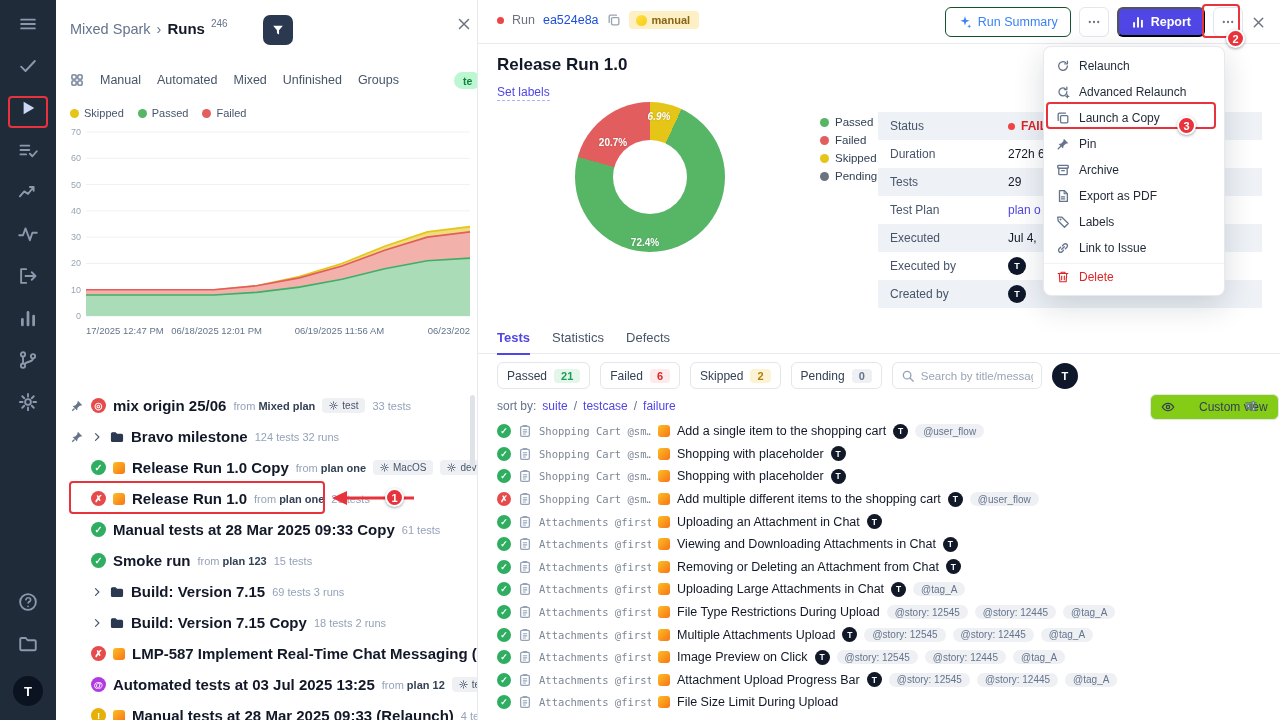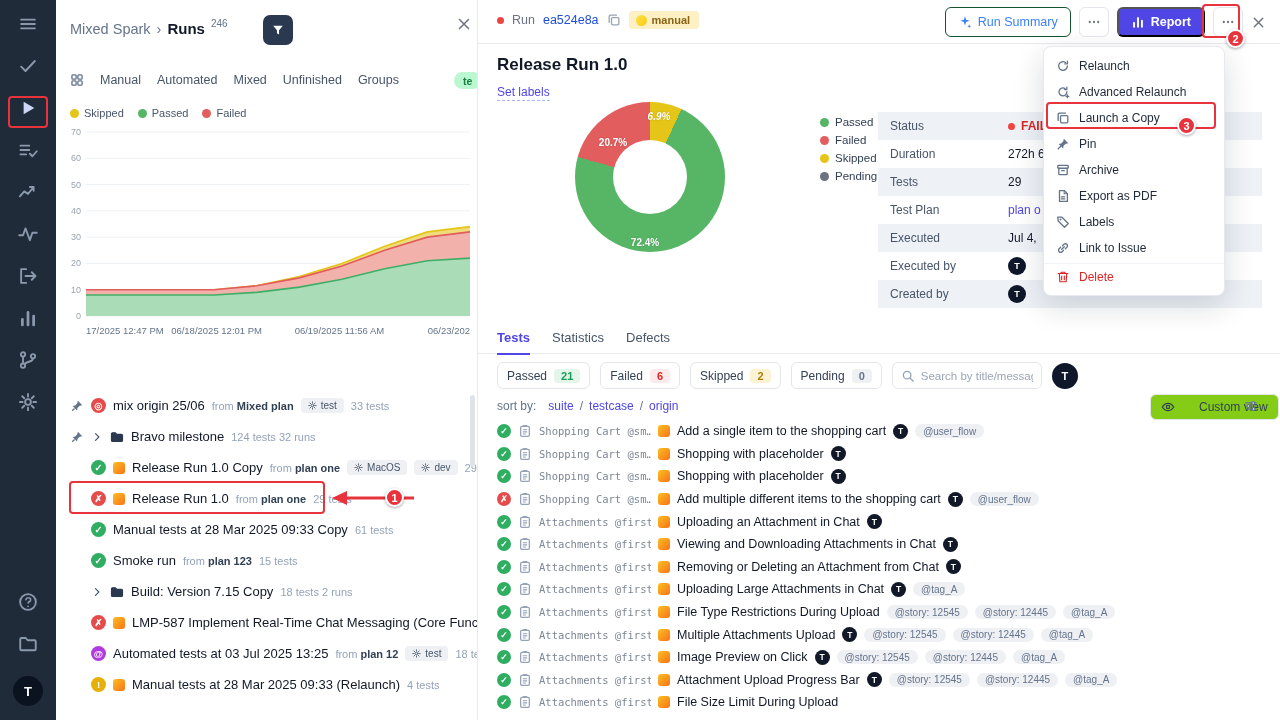--- a/index.html
+++ b/index.html
@@ -38,21 +38,21 @@
   .pin-slot{width:14px;height:14px;flex:none;color:#64748b;display:inline-flex}
   .pin-slot svg{width:100%;height:100%;stroke:currentColor;fill:none;stroke-width:1.5}
   .st{width:15px;height:15px;border-radius:50%;flex:none;color:#fff;font-size:9.5px;display:flex;align-items:center;justify-content:center;font-weight:bold}
   .st-passed{background:#2fae62}
   .st-failed{background:#e54b4b}
   .st-skipped{background:#e7b008}
   .st-at{background:#b03be0}
   .chev{color:#475569;width:12px;height:12px}
   .folder-ic{color:#2b3950}
   .folder-ic svg path{fill:#2b3950}
-  .run-title{font-weight:400;color:#111827;font-size:13px}
+  .run-title{font-weight:700;color:#111827;font-size:15px}
   .run-from{font-size:11px;color:#94a3b8}
   .run-from b{color:#334155;font-weight:600}
   .chip{display:inline-flex;align-items:center;gap:4px;background:#eef0f4;border-radius:4px;padding:2px 7px;font-size:10px;color:#475569;flex:none}
   .chip .ic{width:9px;height:9px}
   .run-meta{font-size:11px;color:#94a3b8}
   .emoji-sq{width:12px;height:12px;border-radius:3px;background:linear-gradient(135deg,#fbbf24,#f97316);flex:none}
   .scroll-hint{position:absolute;left:414px;top:395px;width:5px;height:72px;background:#dfe3e8;border-radius:3px}
 
   
   .main{position:absolute;left:478px;top:0;width:802px;height:720px;background:#fff}
@@ -98,21 +98,21 @@
   .cnt{font-size:11px;padding:1px 7px;border-radius:4px;font-weight:600}
   .cnt-green{background:#e4f5ea;color:#179e54}
   .cnt-red{background:#fdeaea;color:#dc2626}
   .cnt-yellow{background:#fbf3d4;color:#b07d0a}
   .cnt-gray{background:#eef0f3;color:#64748b}
   .fsearch{width:150px;height:27px;border:1px solid #e3e6eb;border-radius:6px;display:flex;align-items:center;gap:6px;padding:0 8px;color:#94a3b8}
   .fsearch input{border:none;outline:none;width:100%;font-size:11.5px;font-family:inherit;color:#334155}
   .fsearch input::placeholder{color:#9aa5b4}
   .avatar-sm{width:26px;height:26px;border-radius:50%;background:#0f172a;color:#fff;font-weight:bold;font-size:11px;display:flex;align-items:center;justify-content:center;cursor:pointer}
 
-  .sort-row{position:absolute;left:19px;top:399px;font-size:12px;color:#64748b;display:flex;gap:12px;align-items:center}
+  .sort-row{position:absolute;left:19px;top:399px;font-size:12px;color:#64748b;display:flex;gap:6px;align-items:center}
   .sort-link{color:#4f46e5;cursor:pointer}
   .custom-view{position:absolute;left:672px;top:394px;height:26px;border:1px solid #e3e6eb;border-radius:6px;display:flex;align-items:center;gap:24px;padding:0 10px;font-size:12px;color:#334155;cursor:pointer;background:#84cc16}
   .sliders-btn{position:absolute;left:766px;top:399px;color:#64748b;cursor:pointer}
 
   .tests-list{position:absolute;left:0;top:420px;width:802px}
   .t-row{height:22.6px;display:flex;align-items:center;gap:7px;padding-left:19px;white-space:nowrap;overflow:hidden;cursor:pointer}
   .t-st{width:14px;height:14px;border-radius:50%;flex:none;color:#fff;font-size:9px;display:flex;align-items:center;justify-content:center;font-weight:bold}
   .t-clip{color:#94a3b8}
   .t-suite{font-family:"DejaVu Sans Mono",monospace;font-size:10.5px;color:#7c8694;width:112px;flex:none;overflow:hidden}
   .t-title{font-size:12.5px;color:#111827}
@@ -354,20 +354,35 @@
           <span class="st st-passed">✓</span>
           <span class="run-title">Manual tests at 28 Mar 2025 09:33 Copy</span>
           <span class="run-meta">61 tests</span>
         </div>
         <div class="run-row">
           <span class="pin-slot"></span>
           <span class="st st-passed">✓</span>
           <span class="run-title">Smoke run</span>
           <span class="run-from">from <b>plan 123</b></span>
           <span class="run-meta">15 tests</span>
+        </div>
+        <div class="run-row">
+          <span class="pin-slot"></span>
+          <span class="ic chev">
+            <svg viewBox="0 0 16 16">
+              <path d="M6 3.5L10.5 8 6 12.5"></path>
+            </svg>
+          </span>
+          <span class="ic folder-ic">
+            <svg viewBox="0 0 16 16">
+              <path d="M1.8 4.2c0-.6.4-1 1-1h3.4l1.5 1.8h5.5c.6 0 1 .4 1 1v6c0 .6-.4 1-1 1H2.8c-.6 0-1-.4-1-1z"></path>
+            </svg>
+          </span>
+          <span class="run-title">Build: Version 7.15</span>
+          <span class="run-meta">69 tests   3 runs</span>
         </div>
         <div class="run-row">
           <span class="pin-slot"></span>
           <span class="ic chev">
             <svg viewBox="0 0 16 16">
               <path d="M6 3.5L10.5 8 6 12.5"></path>
             </svg>
           </span>
           <span class="ic folder-ic">
             <svg viewBox="0 0 16 16">
@@ -552,21 +567,21 @@
         <span class="avatar-sm">T</span>
       </div>
 
     <div class="sort-row" id="sort-row">
       <span>sort by:</span>
       <span id="sort-links" style="display:flex;gap:6px">
           <span class="sort-link">suite</span>
           <span>/</span>
           <span class="sort-link">testcase</span>
           <span>/</span>
-          <span class="sort-link">origin</span>
+          <span class="sort-link">failure</span>
         </span>
     </div>
     <button class="custom-view">
       <span class="ic">
           <svg viewBox="0 0 16 16">
             <path d="M1.5 8S4 3.8 8 3.8 14.5 8 14.5 8 12 12.2 8 12.2 1.5 8 1.5 8z"></path>
             <circle cx="8" cy="8" r="1.9"></circle>
           </svg>
         </span>
       <span>Custom view</span>

